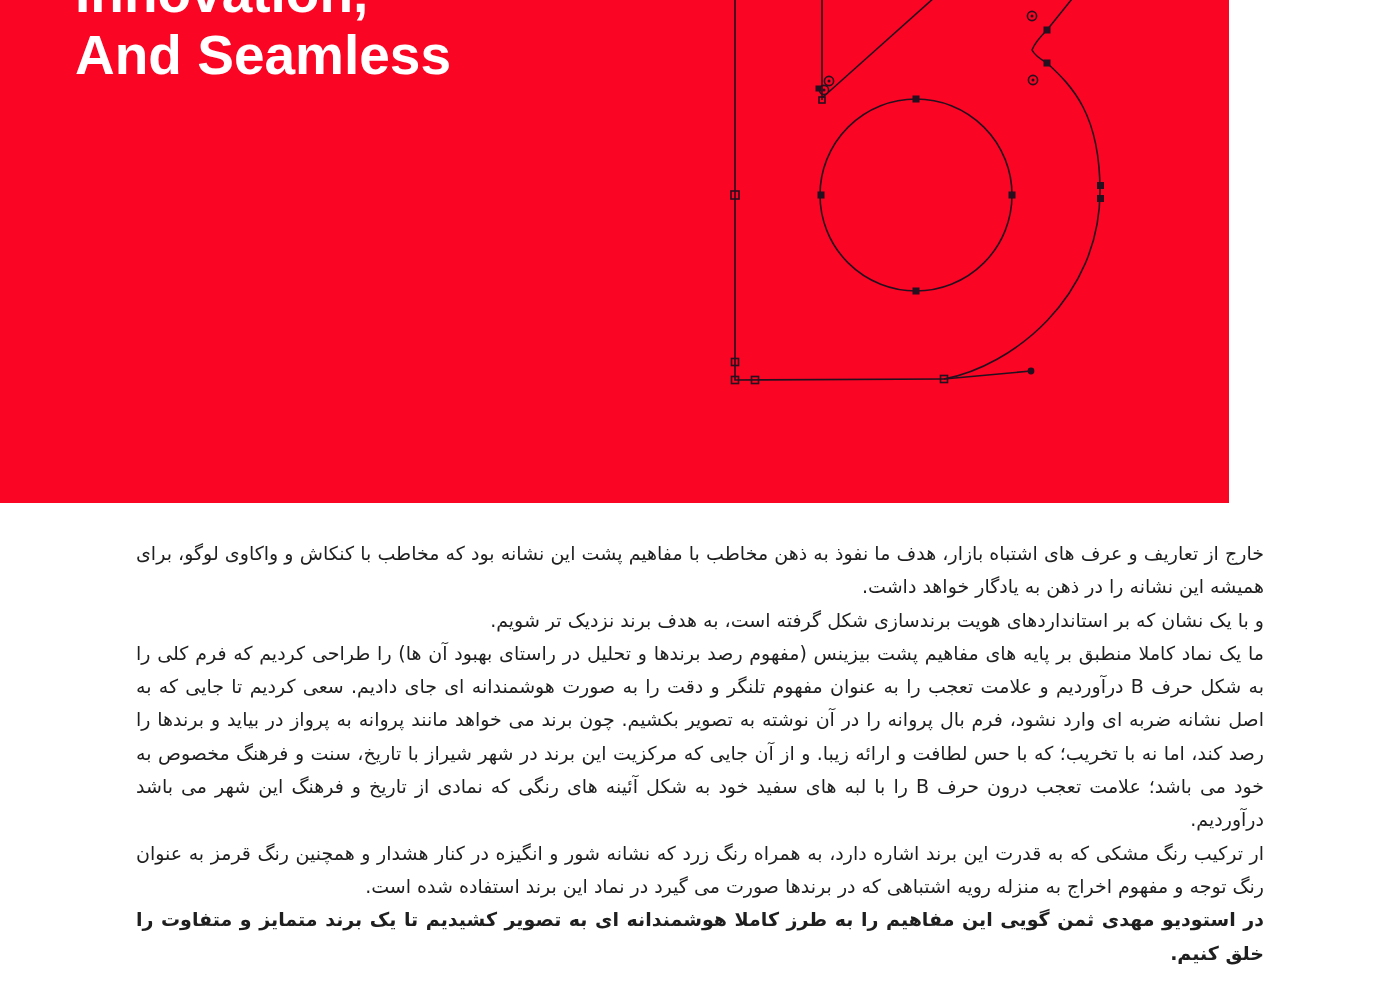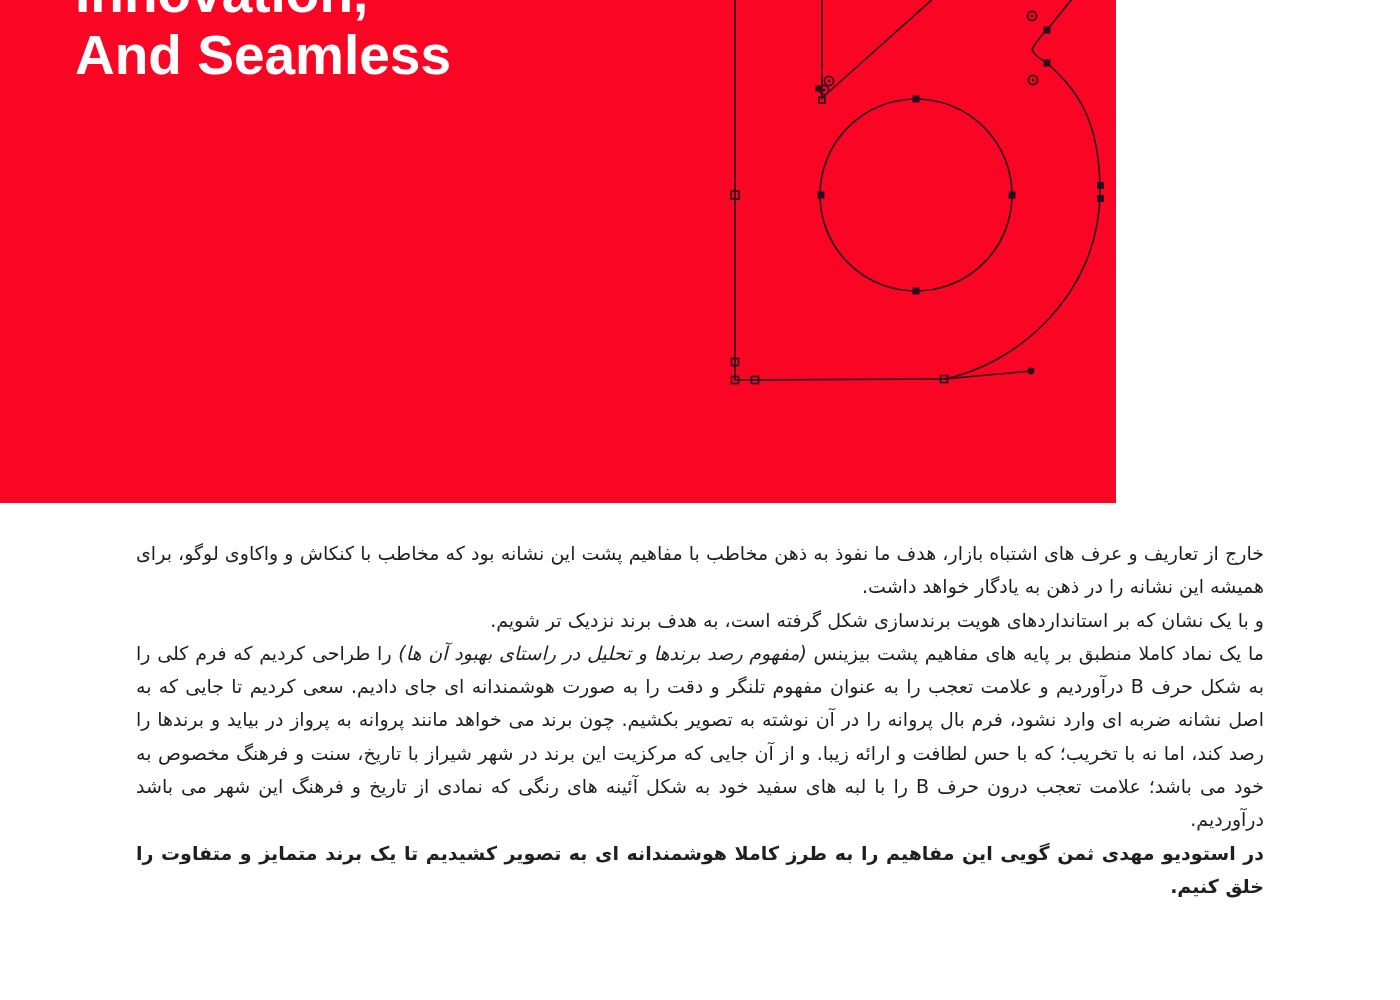--- a/index.html
+++ b/index.html
@@ -3,21 +3,21 @@
 <meta charset="utf-8">
 <style>
   html,body{margin:0;padding:0;}
   body{
     width:1400px;height:1000px;overflow:hidden;position:relative;
     background:#ffffff;
     font-family:"DejaVu Sans",sans-serif;
   }
   
   .hero{
-    position:relative;width:1116px;height:503px;overflow:hidden;
+    position:relative;width:1229px;height:503px;overflow:hidden;
   }
   .hero-heading{
     position:absolute;left:75px;top:-38px;margin:0;
     font-family:"Liberation Sans",sans-serif;
     font-weight:700;font-size:55px;line-height:62px;letter-spacing:0;
   }
   .hero-heading div{white-space:nowrap;}
   
   .wireframe{
     position:absolute;left:690px;top:0;width:430px;height:450px;display:block;
@@ -27,21 +27,21 @@
   .wireframe .dotc{stroke:none;}
   
   .article{
     position:absolute;top:503px;left:0;width:1400px;box-sizing:border-box;
     padding:34px 136px 0 136px;
     direction:rtl;
     text-align:justify;
     font-size:19px;line-height:33.3px;
   }
   .article p{margin:0;padding:0;}
-  .article .it{font-style:italic;margin-top:32px;}
+  .article .it{margin-top:32px;}
   .article .bold{font-weight:700;}
 </style>
 </head>
 <body>
 
 <section class="hero" style="background: rgb(250, 5, 35);">
   <h1 class="hero-heading" style="color: rgb(255, 255, 255);">
     <div>Innovation,</div>
     <div>And Seamless</div>
   </h1>
@@ -99,14 +99,15 @@
           <circle class="dotc" cx="343" cy="80" r="1.5" style="fill: rgb(37, 16, 31);"></circle>
       </g>
     </g>
   </svg>
 </section>
 
 <section class="article" style="color: rgb(31, 31, 31);">
   <p>خارج از تعاریف و عرف های اشتباه بازار، هدف ما نفوذ به ذهن مخاطب با مفاهیم پشت این نشانه بود که مخاطب با کنکاش و واکاوی لوگو، برای همیشه این نشانه را در ذهن به یادگار خواهد داشت.</p>
   <p>و با یک نشان که بر استانداردهای هویت برندسازی شکل گرفته است، به هدف برند نزدیک تر شویم.</p>
   <p><span>ما یک نماد کاملا منطبق بر پایه های مفاهیم پشت بیزینس </span><span class="it">(مفهوم رصد برندها و تحلیل در راستای بهبود آن ها)</span><span> را طراحی کردیم که فرم کلی را به شکل حرف B درآوردیم و علامت تعجب را به عنوان مفهوم تلنگر و دقت را به صورت هوشمندانه ای جای دادیم. سعی کردیم تا جایی که به اصل نشانه ضربه ای وارد نشود، فرم بال پروانه را در آن نوشته به تصویر بکشیم. چون برند می خواهد مانند پروانه به پرواز در بیاید و برندها را رصد کند، اما نه با تخریب؛ که با حس لطافت و ارائه زیبا. و از آن جایی که مرکزیت این برند در شهر شیراز با تاریخ، سنت و فرهنگ مخصوص به خود می باشد؛ علامت تعجب درون حرف B را با لبه های سفید خود به شکل آئینه های رنگی که نمادی از تاریخ و فرهنگ این شهر می باشد درآوردیم.</span></p>
+  <p>ار ترکیب رنگ مشکی که به قدرت این برند اشاره دارد، به همراه رنگ زرد که نشانه شور و انگیزه در کنار هشدار و همچنین رنگ قرمز به عنوان رنگ توجه و مفهوم اخراج به منزله رویه اشتباهی که در برندها صورت می گیرد در نماد این برند استفاده شده است.</p>
   <p class="bold">در استودیو مهدی ثمن گویی این مفاهیم را به طرز کاملا هوشمندانه ای به تصویر کشیدیم تا یک برند متمایز و متفاوت را خلق کنیم.</p>
 </section>
 
 </body></html>

